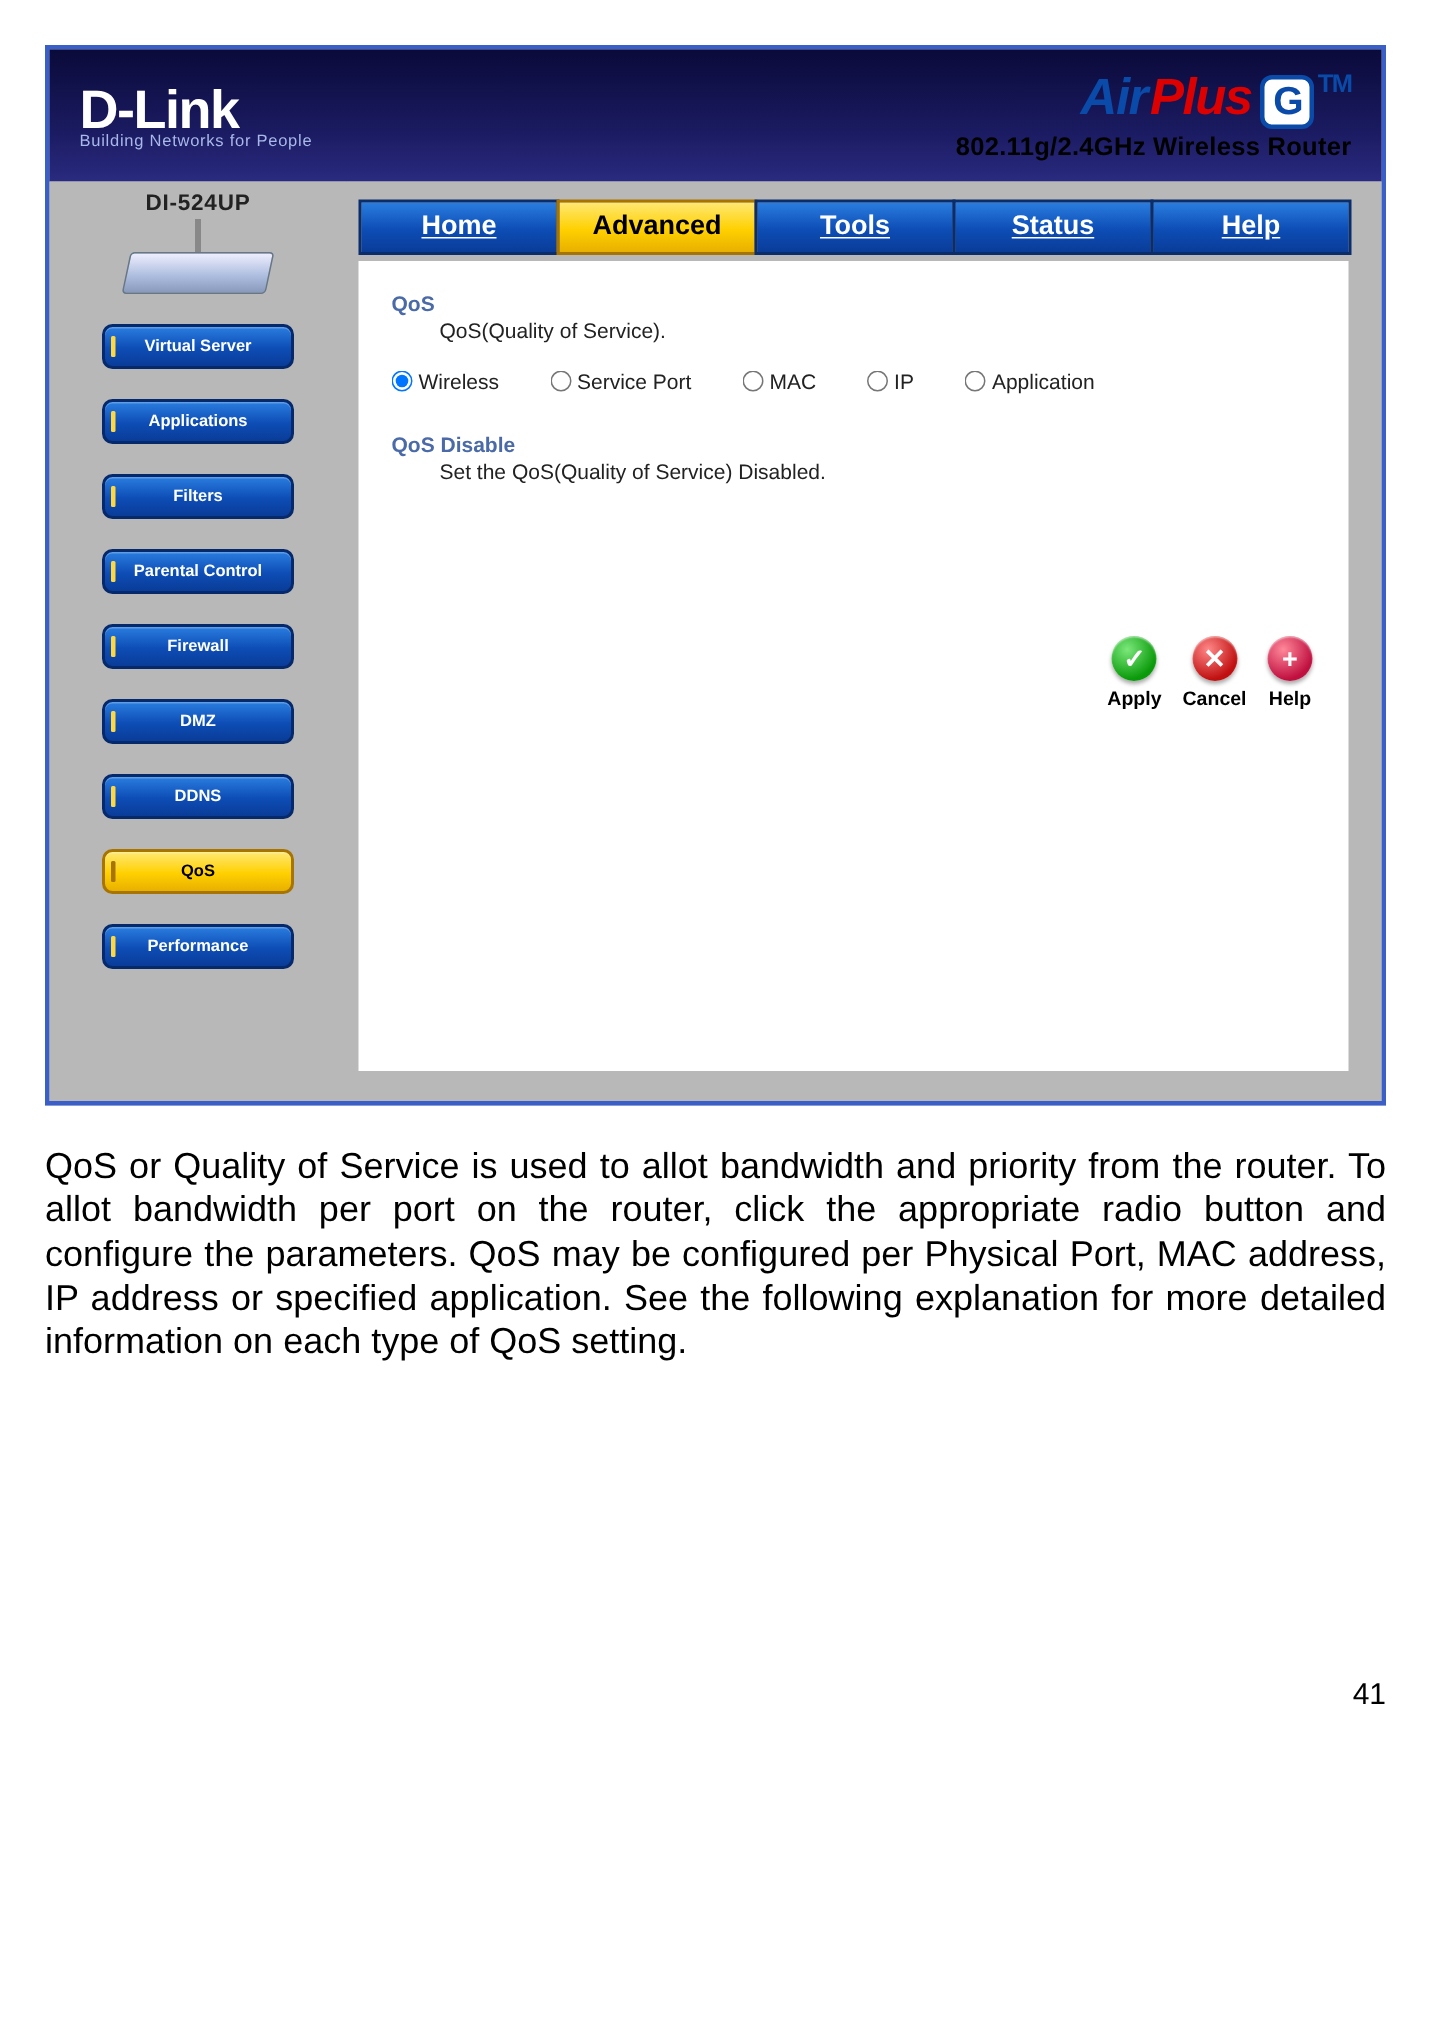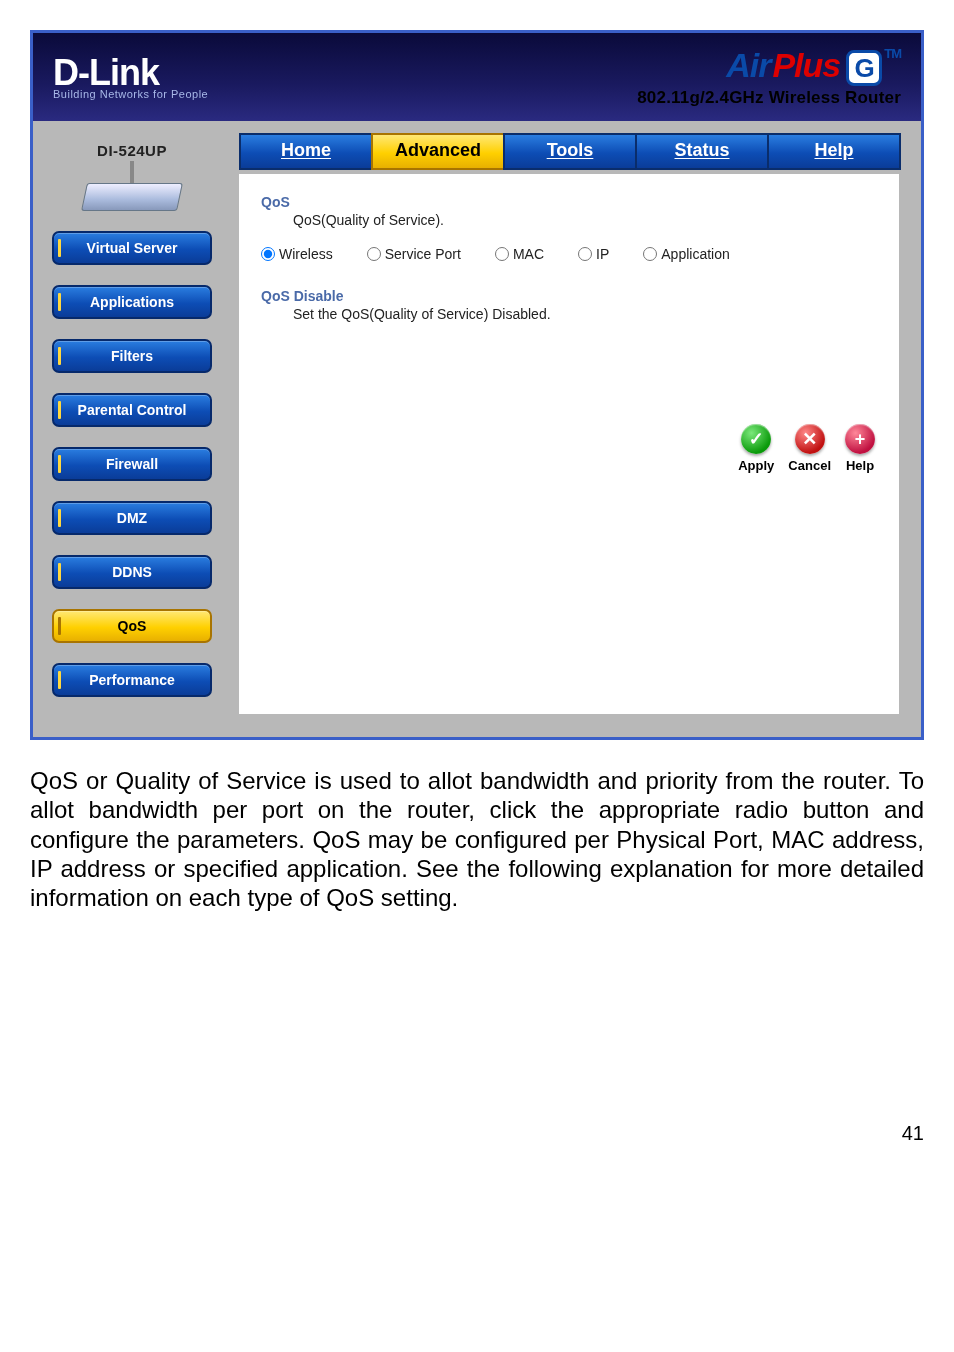--- a/index.html
+++ b/index.html
@@ -62,33 +62,33 @@
     border: 3px solid #0a4aa8;
     border-radius: 8px;
     font-style: normal;
     color: #0a4aa8;
     align-items: center;
     justify-content: center;
     font-size: 26px;
     background: #fff;
     margin-left: 4px;
   }
-  .airplus-logo .tm { font-size: 13px; color: #0a4aa8; font-style: normal; align-self: flex-start; text-align: right;}
+  .airplus-logo .tm { font-size: 17px; color: #0a4aa8; font-style: normal; align-self: flex-start; text-align: right;}
   .airplus-sub {
     font-size: 17px;
     font-weight: 700;
     color: #000;
     letter-spacing: 0.2px;
     margin-top: 2px;
   }
   .body-row { display: flex; }
   .sidebar {
     width: 198px;
     background: #b8b8b8;
-    padding: 21px 10px 20px 10px;
+    padding: 6px 10px 20px 10px;
     text-align: center;
   }
   .model-label {
     font-weight: 700;
     font-size: 15px;
     color: #222;
     margin-bottom: 4px;
     letter-spacing: 0.5px;
   }
   .router-img {
@@ -106,29 +106,29 @@
     position: absolute;
     left: 12px; top: 20px;
     width: 96px; height: 28px;
     background: linear-gradient(#eef,#abd 60%,#89b);
     border-radius: 3px;
     transform: skewX(-12deg);
     border: 1px solid #678;
   }
   .side-btn {
     display: block;
-    width: 160px;
+    width: 128px;
     margin: 0 auto 20px auto;
     padding: 7px 4px;
     border: 2px solid #06296b;
     border-radius: 7px;
     background: linear-gradient(#2a7de0,#0d4db5 55%,#0a3c98);
     color: #fff;
     font-weight: 700;
-    font-size: 14px;
+    font-size: 11px;
     text-align: center;
     cursor: pointer;
     box-shadow: inset 0 1px 0 rgba(255,255,255,.25);
     position: relative;
   }
   .side-btn::before{
     content:"";
     position:absolute;
     left:4px; top:6px; bottom:6px;
     width:3px;

